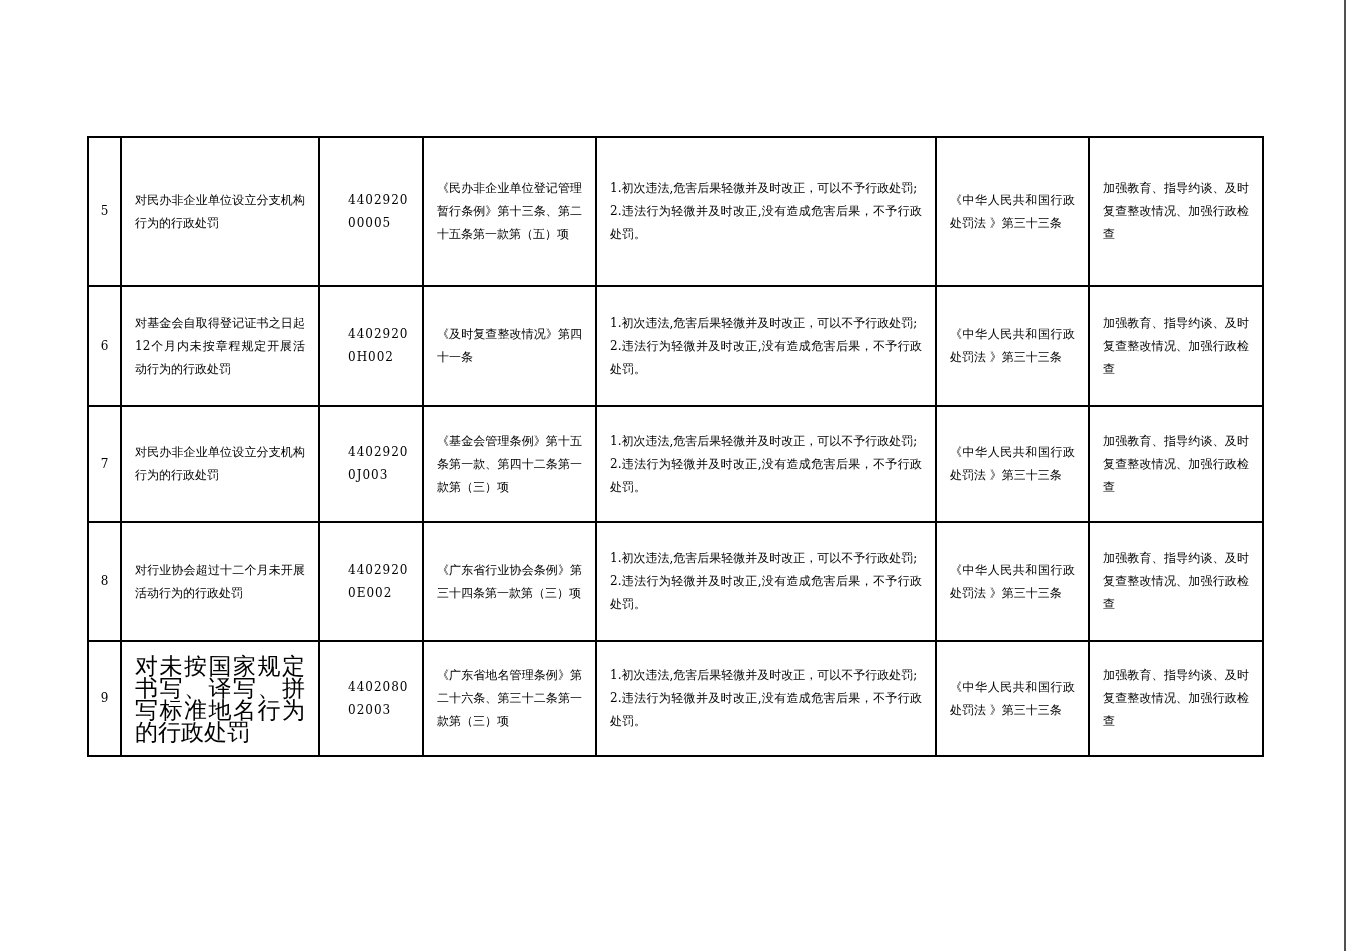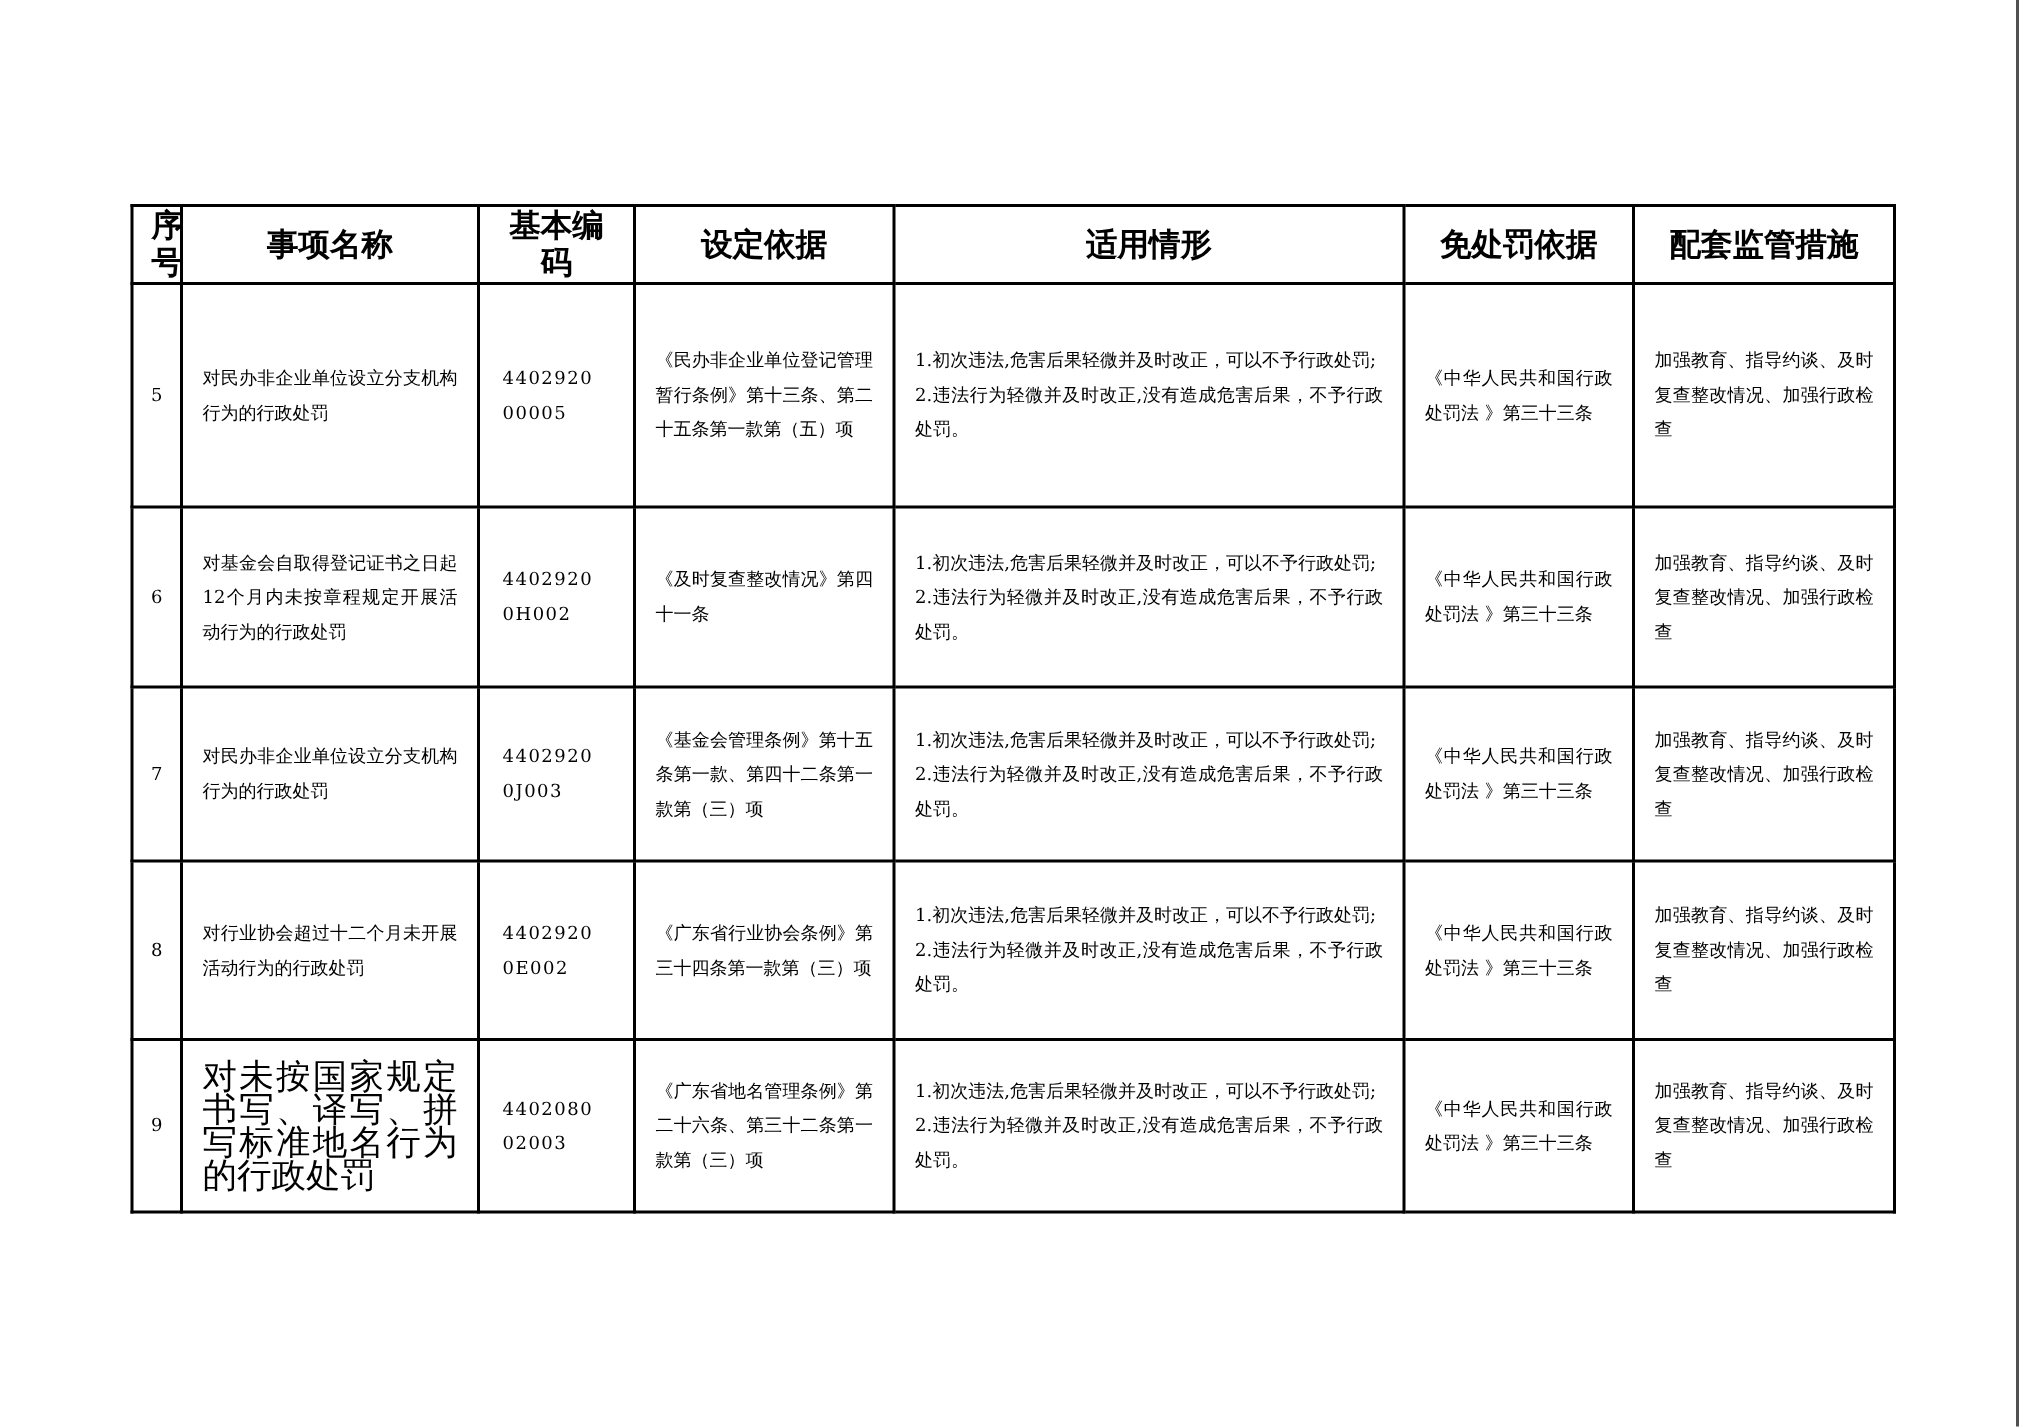--- a/index.html
+++ b/index.html
@@ -41,21 +41,21 @@
   .doc-table td {
     font-size: 12px;
     line-height: 23px;
     padding: 2px 13px;
   }
   td.c-no { text-align: center; padding: 0; }
   td.c-name, td.c-basis, td.c-exempt, td.c-measure {
     text-align: justify;
     text-justify: inter-ideograph;
   }
-  td.c-code { text-align: left; padding-left: 15px; letter-spacing: 1px; }
+  td.c-code { text-align: left; padding-left: 28px; letter-spacing: 1px; }
   td.c-situation { text-align: left; }
   td.c-situation .sit-line { text-align: justify; text-justify: inter-ideograph; }
   td.c-name.fit-sm { font-size: 23px; line-height: 22px; }
 
   tr.h-head { height: 48px; }
   tr.h-r5 { height: 149px; }
   tr.h-r6 { height: 120px; }
   tr.h-r7 { height: 116px; }
   tr.h-r8 { height: 119px; }
   tr.h-r9 { height: 115px; }
@@ -67,29 +67,20 @@
   <colgroup>
     <col style="width:33px">
     <col style="width:198px">
     <col style="width:104px">
     <col style="width:173px">
     <col style="width:340px">
     <col style="width:153px">
     <col style="width:174px">
   </colgroup>
   <tbody>
-    <tr class="h-head">
-      <th>序号</th>
-      <th>事项名称</th>
-      <th>基本编码</th>
-      <th>设定依据</th>
-      <th>适用情形</th>
-      <th>免处罚依据</th>
-      <th>配套监管措施</th>
-    </tr>
 
     <tr class="h-r5">
       <td class="c-no">5</td>
       <td class="c-name">对民办非企业单位设立分支机构行为的行政处罚</td>
       <td class="c-code">
         <div>4402920</div>
         <div>00005</div>
       </td>
       <td class="c-basis">《民办非企业单位登记管理暂行条例》第十三条、第二十五条第一款第（五）项</td>
       <td class="c-situation">

